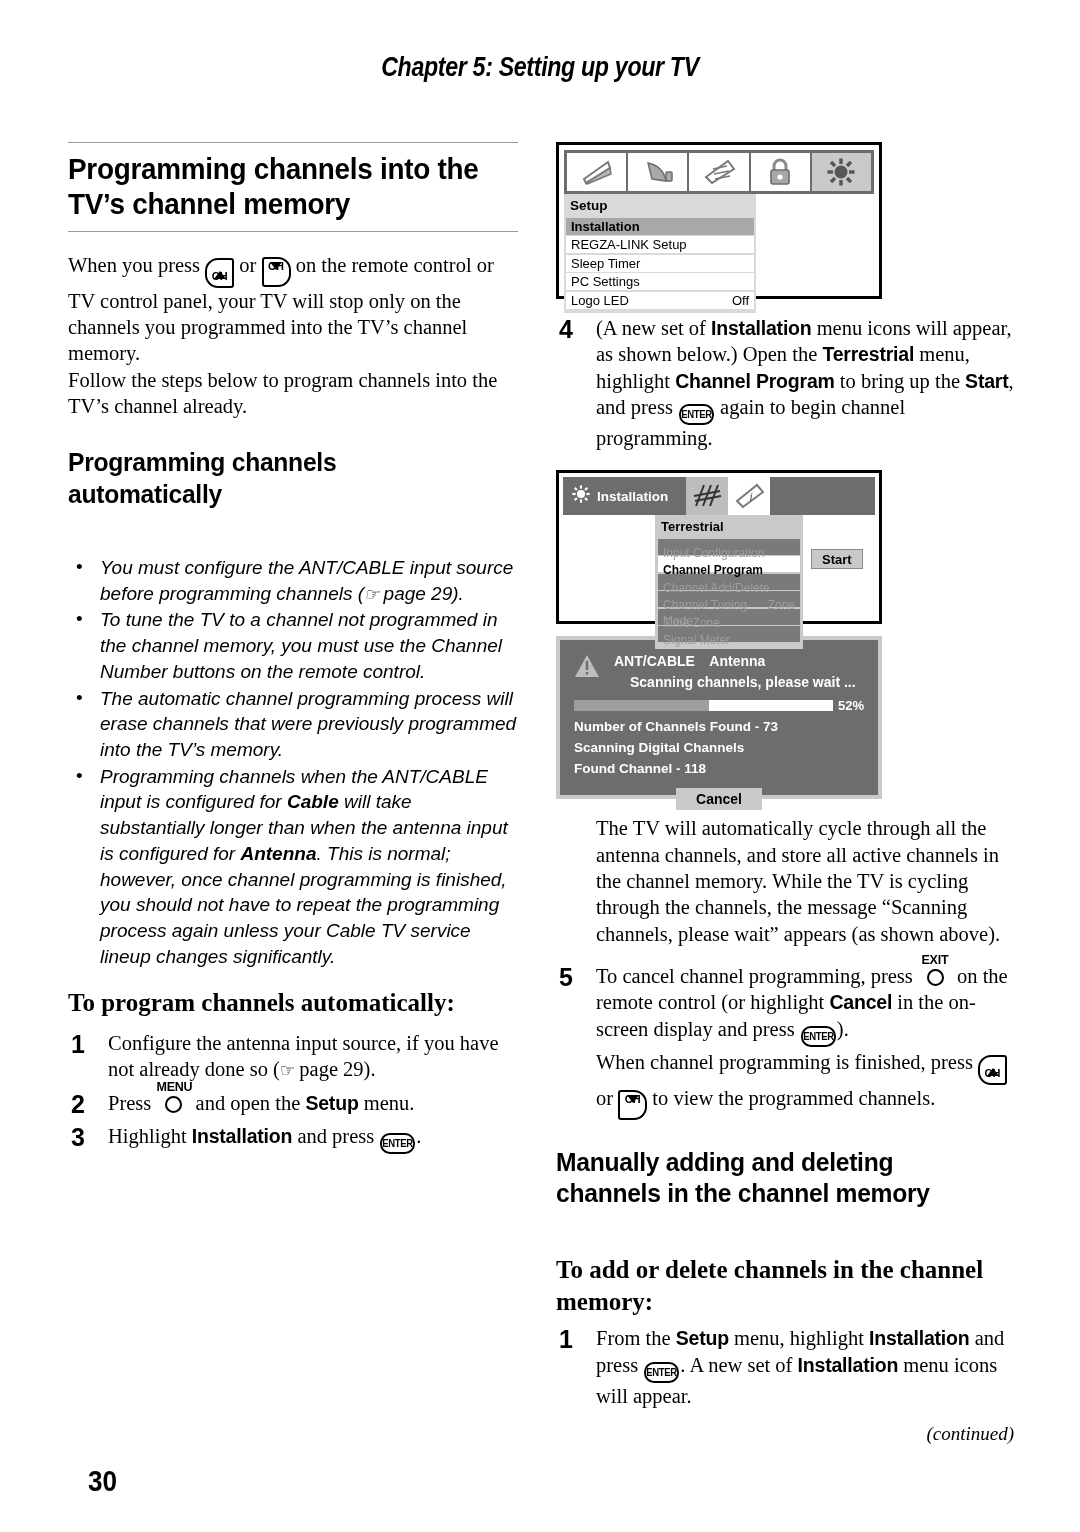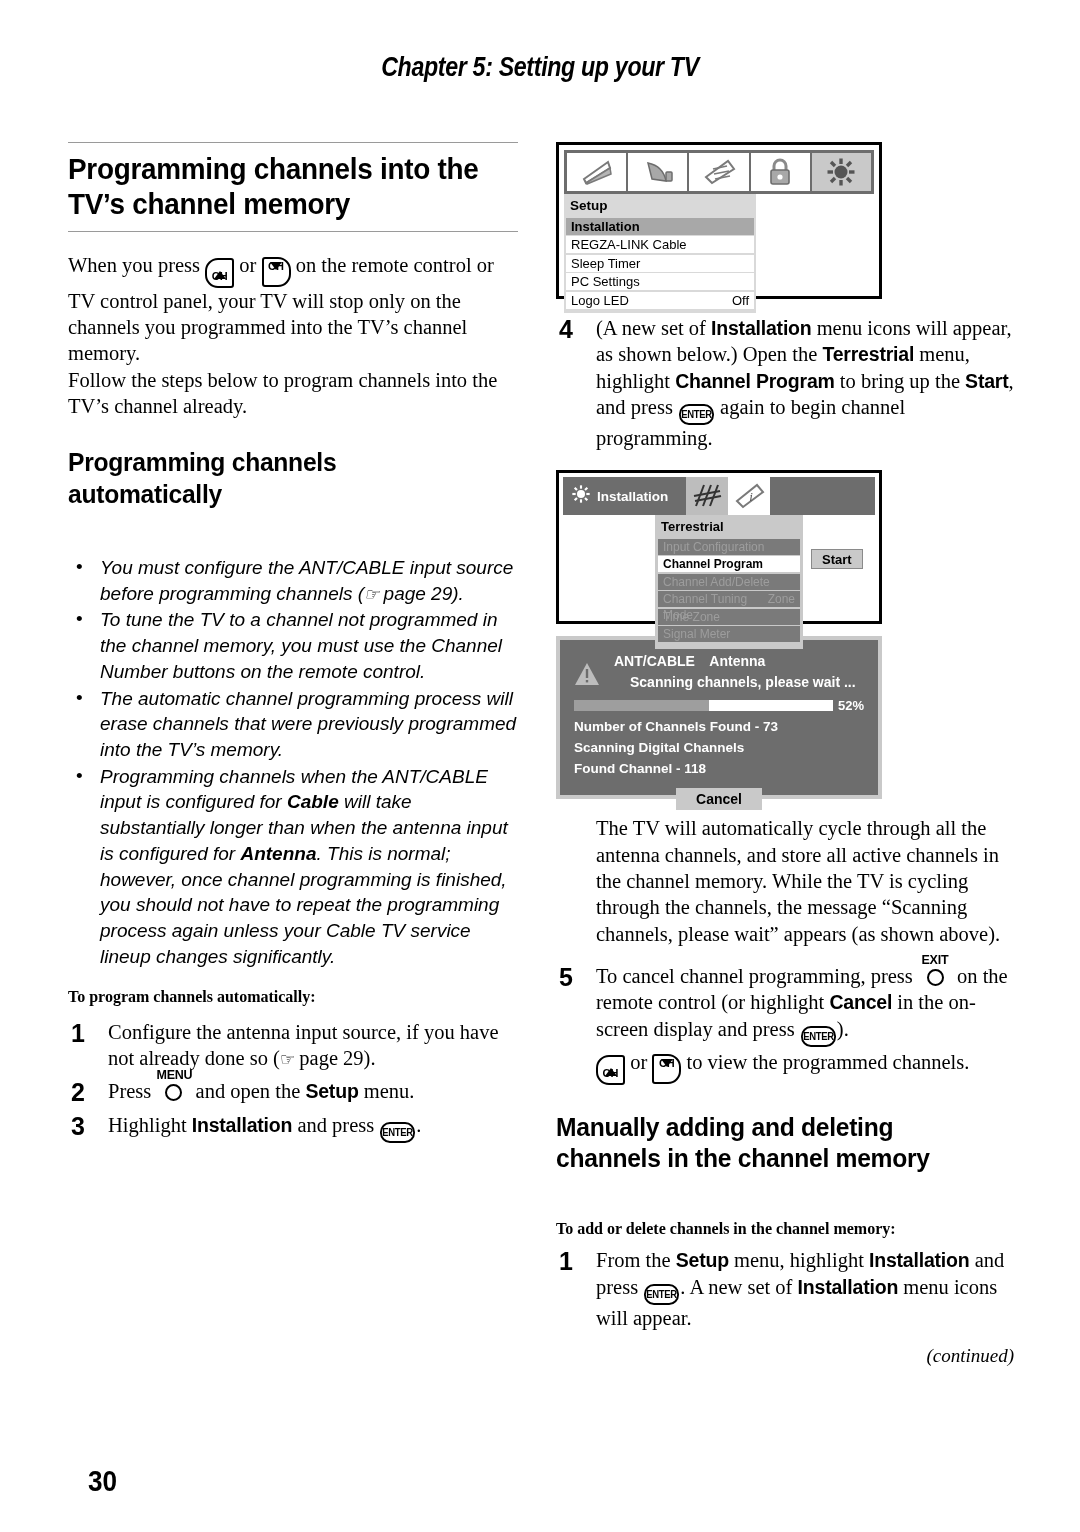--- a/index.html
+++ b/index.html
@@ -57,21 +57,21 @@
     font-weight: bold;
     font-size: 26.5px;
     line-height: 1.2;
     letter-spacing: -0.3px;
     transform: scaleX(0.93);
     transform-origin: left center;
   }
   .h3 {
     font-family: "Liberation Serif", serif;
     font-weight: bold;
-    font-size: 16px;
+    font-size: 25px;
     line-height: 1.26;
   }
 
   
   p.body, .body {
     font-family: "Liberation Serif", serif;
     font-size: 20.5px;
     line-height: 1.285;
     margin: 0;
   }
@@ -275,21 +275,21 @@
     font-weight: bold;
     font-size: 13px;
     padding: 4px 0 3px 6px;
   }
   .terr-row {
     height: 16px;
     margin: 1.5px 3px;
     font-family: "Liberation Sans", sans-serif;
     font-size: 12px;
     line-height: 16px;
-    padding: 0 5px;
+    padding: 6px 5px;
     display: flex; justify-content: space-between;
     background: #7a7a7a;
     color: #9d9d9d;
   }
   .terr-row.sel {
     background: #fff;
     color: #000;
     font-weight: bold;
   }
   .start-btn {
@@ -308,21 +308,21 @@
 
   
   .osd3 {
     width: 326px; height: 163px;
     background: #6d6d6d;
     border: 4px solid #c9c9c9;
     padding: 12px 14px;
     color: #fff;
     font-family: "Liberation Sans", sans-serif;
   }
-  .scan-head { display: flex; align-items: flex-end; }
+  .scan-head { display: flex; align-items: flex-start; }
   .warn-tri { margin-right: 14px; margin-top: 2px; }
   .scan-t1 { font-weight: bold; font-size: 14px; }
   .scan-t2 { font-weight: bold; font-size: 14px; margin-top: 4px; margin-left: 16px; }
   .pbar-wrap { display: flex; align-items: center; margin-top: 8px; }
   .pbar {
     flex: 1 1 auto; height: 11px;
     background: #ffffff;
     position: relative;
   }
   .pbar-fill { height: 100%; background: #9e9e9e; }
@@ -475,21 +475,21 @@
           </svg>
         </div>
       </div>
       <div class="osd-list">
         <div class="osd-list-title">Setup</div>
         <div class="osd-row hl">
           <span>Installation</span>
           <span></span>
         </div>
         <div class="osd-row">
-          <span>REGZA-LINK Cable</span>
+          <span>REGZA-LINK Setup</span>
           <span></span>
         </div>
         <div class="osd-row">
           <span>Sleep Timer</span>
           <span></span>
         </div>
         <div class="osd-row">
           <span>PC Settings</span>
           <span></span>
         </div>
@@ -614,21 +614,21 @@
 
     <p class="body" style="padding-left:40px">The TV will automatically cycle through all the antenna channels, and store all active channels in the channel memory. While the TV is cycling through the channels, the message “Scanning channels, please wait” appears (as shown above).</p>
 
     <div class="sp-16"></div>
 
     <ol class="steps">
       <li>
         <span class="num">5</span>
         <span>To cancel channel programming, press </span><span class="key-round"><span class="cap">EXIT</span><span class="circ"></span></span><span> on the remote control (or highlight </span><span class="bsans">Cancel</span><span> in the on-screen display and press </span><span class="key key-enter">ENTER</span><span>).</span>
         <div style="margin-top:2px">
-          <span class="key key-chup"><span class="tri"></span><span class="lbl">CH</span></span><span> or </span><span class="key key-chdn"><span class="lbl">CH</span><span class="tri"></span></span><span> to view the programmed channels.</span>
+          <span>When channel programming is finished, press </span><span class="key key-chup"><span class="tri"></span><span class="lbl">CH</span></span><span> or </span><span class="key key-chdn"><span class="lbl">CH</span><span class="tri"></span></span><span> to view the programmed channels.</span>
         </div>
       </li>
     </ol>
 
     <div class="sp-20"></div>
 
     <div class="h2">Manually adding and deleting channels in the channel memory</div>
 
     <div class="sp-24"></div>
 

